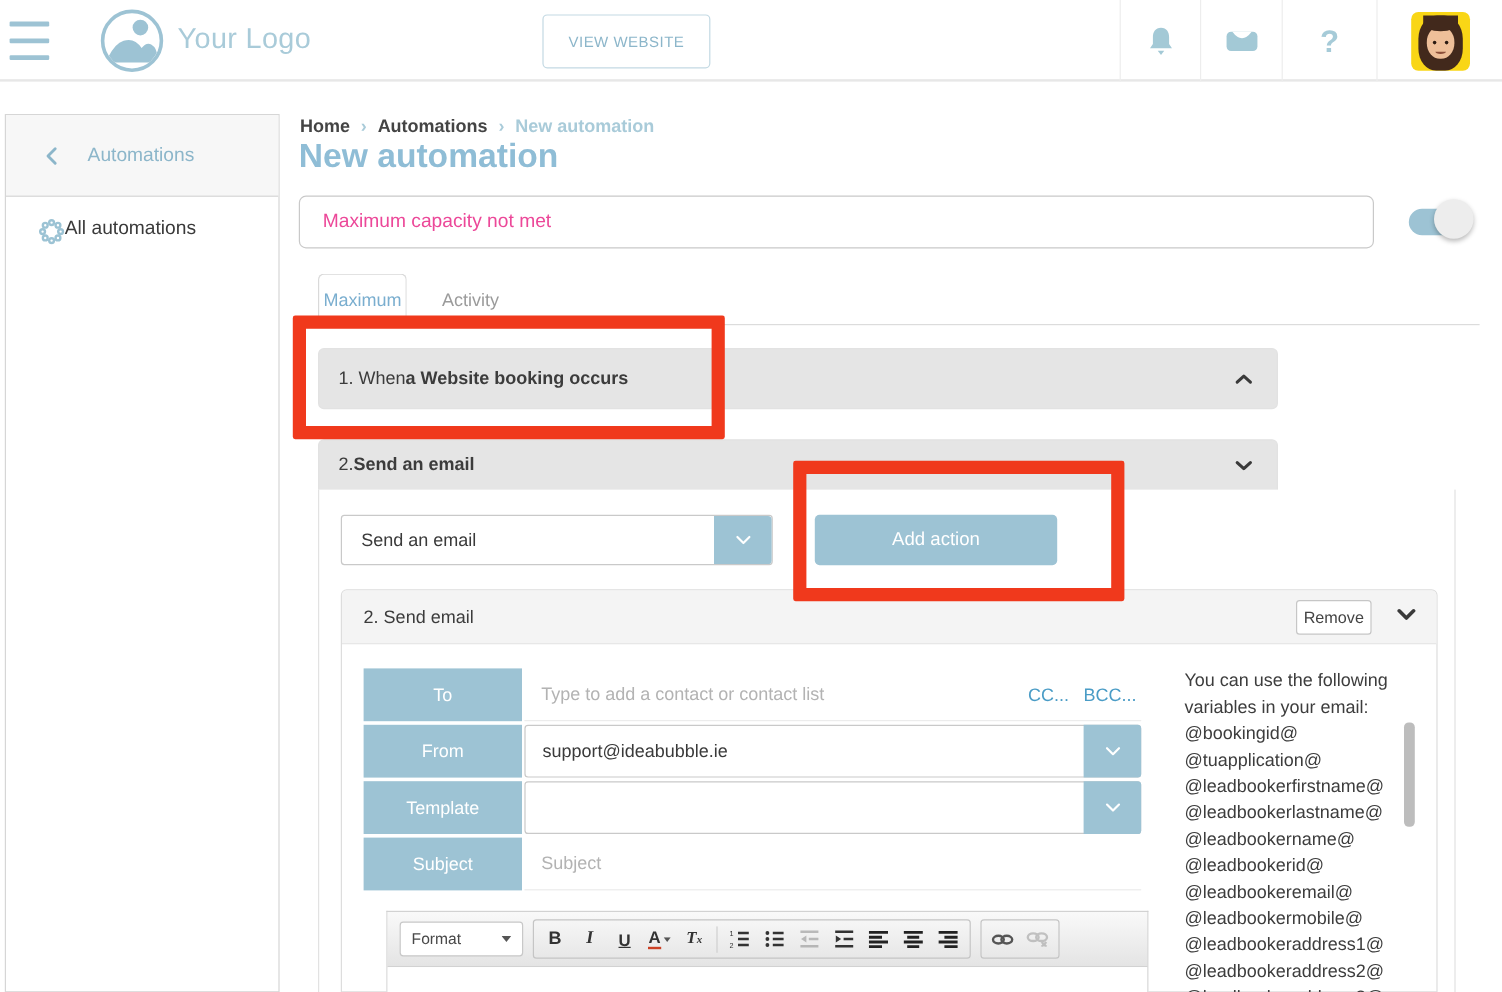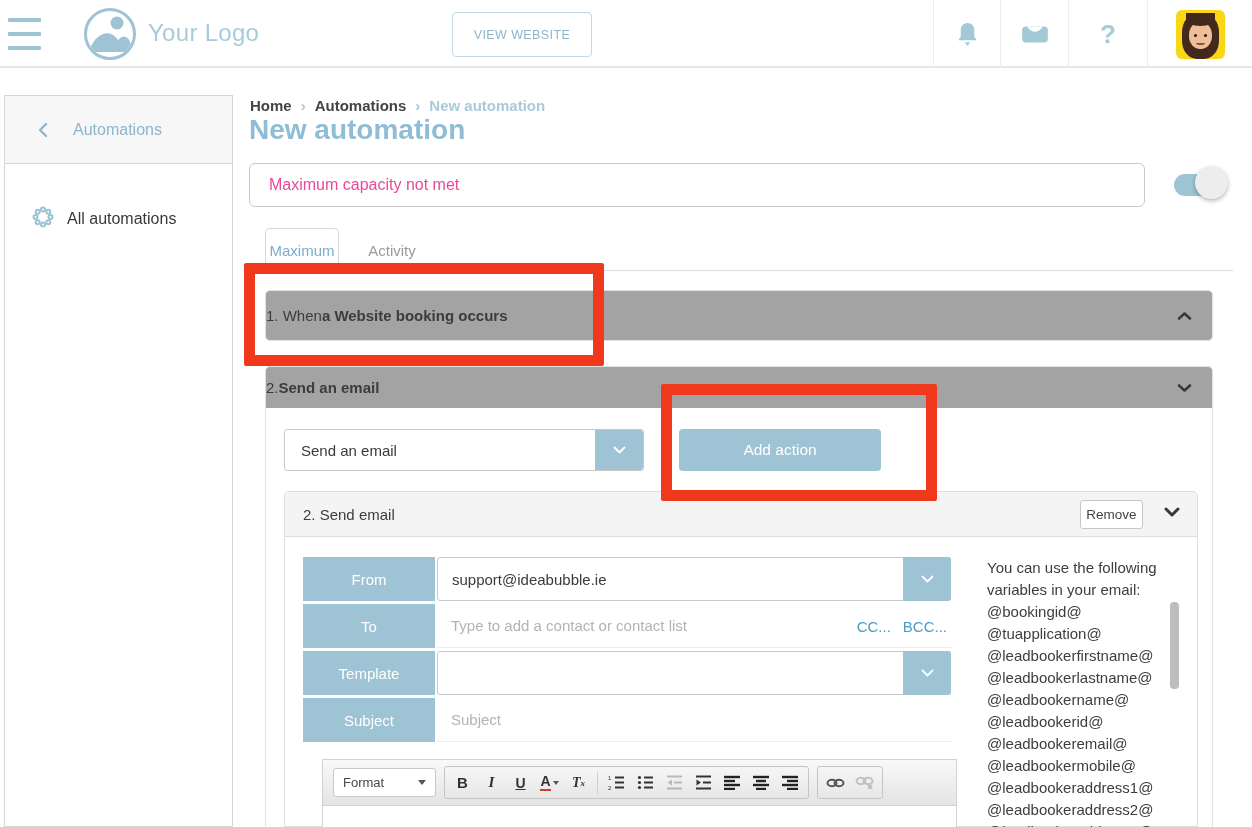--- a/index.html
+++ b/index.html
@@ -30,21 +30,21 @@
   .av-eye { position:absolute; width:3px; height:3px; background:#2a1a12; border-radius:50%; top:24px; }
   .av-eye.l { left:18px; } .av-eye.r { left:28px; }
   .av-mouth { position:absolute; left:20px; top:31px; width:9px; height:4px; border-bottom:2px solid #8c4f3a; border-radius:0 0 50% 50%; }
 
   
   .sidebar { position:absolute; left:4px; top:95px; width:229px; height:732px;
              background:#fff; border:1px solid #d6d6d6; }
   .sb-head { height:68px; background:#f7f7f7; border-bottom:1px solid #d6d6d6; position:relative; }
   .sb-back-chev { position:absolute; left:33px; top:26px; }
   .sb-head-label { position:absolute; left:68px; top:25px; color:#8cb6ca; font-size:16px; font-weight:500; }
-  .sb-item { margin-top:18px; height:46px; display:flex; align-items:flex-end; padding-left:27px; gap:13px;
+  .sb-item { margin-top:18px; height:46px; display:flex; align-items:flex-start; padding-left:27px; 
              font-size:16px; color:#3a3a3a; cursor:pointer; }
 
   
   .main { position:absolute; left:249px; top:95px; width:984px; height:732px; }
   .breadcrumb { position:absolute; left:1px; top:2px; display:flex; gap:9px; font-size:15px; color:#444;font-weight:bold; }
   .breadcrumb .sep, .breadcrumb .current { color:#a9cbd9; }
   .page-title { position:absolute; left:0; top:19px; font-size:28px; font-weight:bold; color:#8fbdd6; }
   .name-input { position:absolute; left:0; top:68px; width:896px; height:44px; border:1px solid #c9c9c9;
                 border-radius:6px; padding:0 19px; font-size:16px; color:#ec4899; outline:none;
                 font-family:"Liberation Sans", sans-serif; background:#fff; }
@@ -53,22 +53,22 @@
   .toggle-knob { position:absolute; left:946px; top:71px; width:33px; height:33px; border-radius:50%;
                  background:#ededed; box-shadow:0 2px 4px rgba(0,0,0,.28); cursor:pointer; }
 
   .tab { position:absolute; top:133px; height:44px; display:flex; align-items:center; justify-content:center;
          font-size:15px; cursor:pointer; }
   .tab.details { left:16px; width:74px; background:#fff; border:1px solid #d9d9d9; border-bottom:none;
                  border-radius:5px 5px 0 0; color:#7aaecf; z-index:3; }
   .tab.activity { left:90px; width:106px; color:#9b9b9b; }
   .tab-rule { position:absolute; left:0; top:175px; width:984px; height:1px; background:#dcdcdc; z-index:1; }
 
-  .acc-bar { position:absolute; left:16px; width:948px; background:#a3a3a3; border:1px solid #e2e2e2;
-             display:flex; align-items:center; padding-left:0; font-size:15px; color:#3c3c3c; cursor:pointer; }
+  .acc-bar { position:absolute; left:16px; width:800px; background:#e5e5e5; border:1px solid #e2e2e2;
+             display:flex; align-items:center; padding-left:16px; font-size:15px; color:#3c3c3c; cursor:pointer; }
   .acc-bar .bold { font-weight:bold; }
   .acc-bar .chev { position:absolute; right:20px; top:50%; transform:translateY(-50%); }
   .section1 { top:195px; height:51px; border-radius:5px; }
   .section2-head { top:271px; height:43px; border-radius:5px 5px 0 0; }
   .section2-body { position:absolute; left:16px; top:313px; width:948px; height:419px; background:#fff;
                    border-left:1px solid #e2e2e2; border-right:1px solid #e2e2e2; }
 
   .action-select { position:absolute; left:18px; top:21px; width:360px; height:42px; border:1px solid #c9c9c9;
                    border-radius:3px; background:#fff; display:flex; align-items:center; padding-left:16px;
                    font-size:15px; color:#3a3a3a; cursor:pointer; }
@@ -252,41 +252,41 @@
           <span>2. Send email</span>
           <button class="remove-btn">Remove</button>
           <svg class="ep-chev" width="16" height="10" viewBox="0 0 16 10">
             <polyline points="2,2 8,8 14,2" fill="none" stroke="#3a3a3a" stroke-width="3" stroke-linecap="round" stroke-linejoin="round"></polyline>
             </svg>
         </div>
 
         <div class="ep-content">
           <div class="form">
             <div class="f-row">
+              <div class="f-label">To</div>
+              <div class="f-wrap">
+                <div class="f-bare">
+                  <span>Type to add a contact or contact list</span>
+                </div>
+                <div class="cc-links">
+                  <span>CC...</span>
+                  <span>BCC...</span>
+                </div>
+              </div>
+            </div>
+            <div class="f-row">
               <div class="f-label">From</div>
               <div class="f-wrap">
                 <div class="f-box">
                   <span>support@ideabubble.ie</span>
                   <div class="blue-chev-btn">
                     <svg width="13" height="8" viewBox="0 0 13 8">
                       <polyline points="1.5,1.5 6.5,6.5 11.5,1.5" fill="none" stroke="#fff" stroke-width="1.8" stroke-linecap="round" stroke-linejoin="round"></polyline>
                       </svg>
                   </div>
-                </div>
-              </div>
-            </div>
-            <div class="f-row">
-              <div class="f-label">To</div>
-              <div class="f-wrap">
-                <div class="f-bare">
-                  <span>Type to add a contact or contact list</span>
-                </div>
-                <div class="cc-links">
-                  <span>CC...</span>
-                  <span>BCC...</span>
                 </div>
               </div>
             </div>
             <div class="f-row">
               <div class="f-label">Template</div>
               <div class="f-wrap">
                 <div class="f-box">
                   <span></span>
                   <div class="blue-chev-btn">
                     <svg width="13" height="8" viewBox="0 0 13 8">

